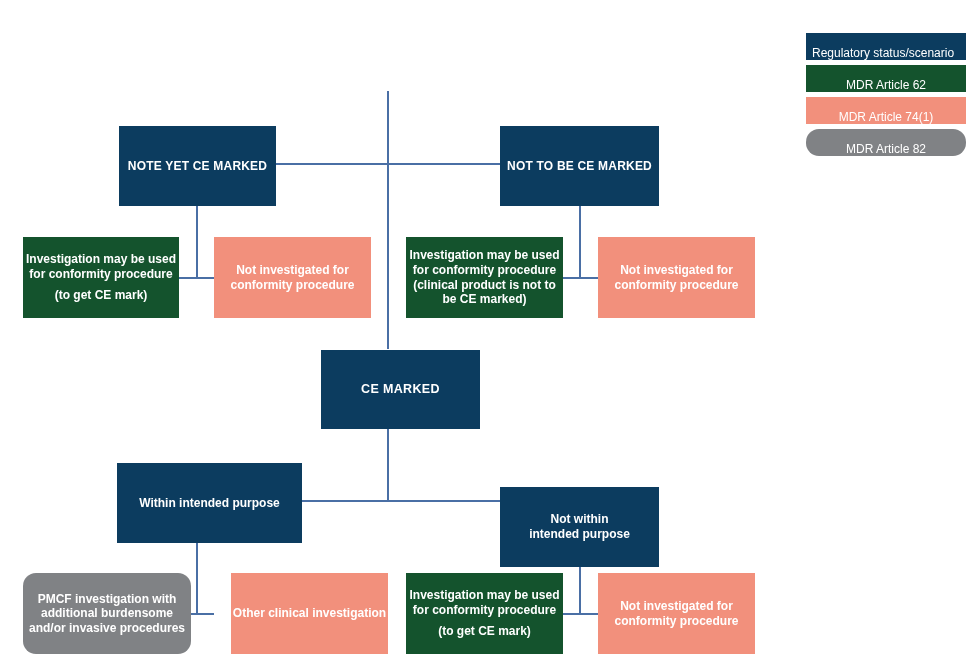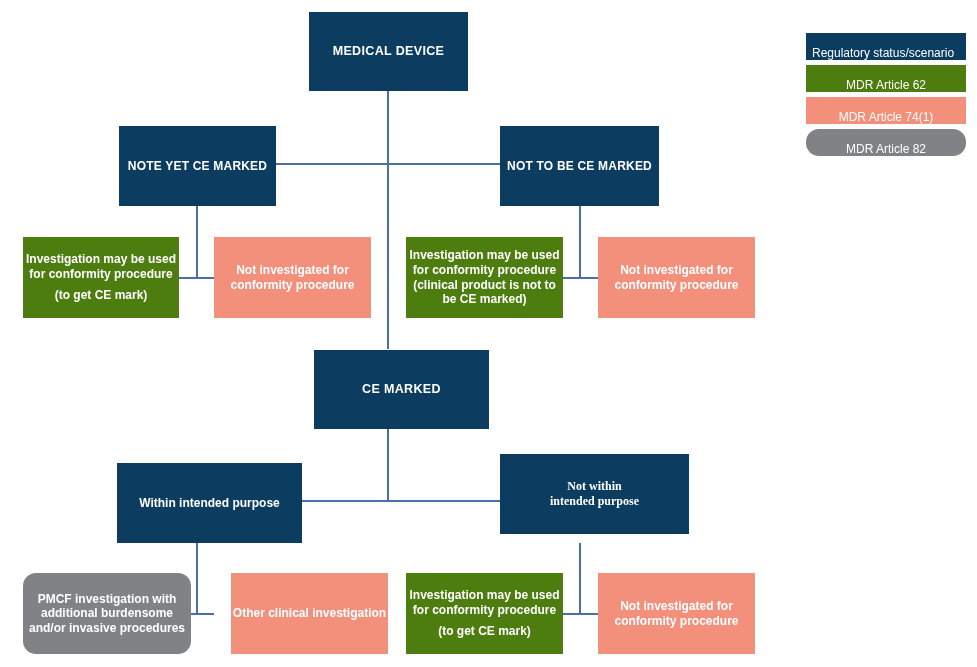--- a/index.html
+++ b/index.html
@@ -27,21 +27,21 @@
     text-align: center;
     color: #ffffff;
     font-weight: bold;
     line-height: 1.22;
     z-index: 3;
   }
   .node .ln { display: block; white-space: nowrap; }
   .node .spacer { display: block; height: 7px; }
 
   .navy   { background: #0c3c5f; }
-  .teal   { background: #4d7c0f; }
+  .teal   { background: #14532d; }
   .salmon { background: #f2907c; }
   .grey   { background: #808285; border-radius: 13px; }
 
   .title-node { font-size: 12.5px; letter-spacing: 0.35px; }
   .stage-node { font-size: 12px; letter-spacing: 0.2px; }
   .leaf-node  { font-size: 12px; }
 
   .connector {
     position: absolute;
     background: #4a6fa5;
@@ -87,23 +87,20 @@
 
   <div class="connector h" style="left:276px; top:500px; width:224px;"></div>
   <div class="connector v" style="left:387px; top:429px; height:73px;"></div>
 
   <div class="connector v" style="left:196px; top:543px; height:71px;"></div>
   <div class="connector h" style="left:179px; top:613px; width:35px;"></div>
 
   <div class="connector v" style="left:579px; top:543px; height:71px;"></div>
   <div class="connector h" style="left:563px; top:613px; width:35px;"></div>
 
-  <div class="node navy title-node" style="left:309px; top:12px; width:159px; height:79px;">
-    <span class="ln">MEDICAL DEVICE</span>
-  </div>
 
   <div class="node navy stage-node" style="left:119px; top:126px; width:157px; height:80px;">
     <span class="ln">NOTE YET CE MARKED</span>
   </div>
 
   <div class="node navy stage-node" style="left:500px; top:126px; width:159px; height:80px;">
     <span class="ln">NOT TO BE CE MARKED</span>
   </div>
 
   <div class="node teal leaf-node" style="left:23px; top:237px; width:156px; height:81px;">
@@ -123,29 +120,29 @@
     <span class="ln">for conformity procedure</span>
     <span class="ln">(clinical product is not to</span>
     <span class="ln">be CE marked)</span>
   </div>
 
   <div class="node salmon leaf-node" style="left:598px; top:237px; width:157px; height:81px;">
     <span class="ln">Not investigated for</span>
     <span class="ln">conformity procedure</span>
   </div>
 
-  <div class="node navy title-node" style="left:314px; top:350px; width:175px; height:79px;">
+  <div class="node navy title-node" style="left:321px; top:350px; width:159px; height:79px;">
     <span class="ln">CE MARKED</span>
   </div>
 
   <div class="node navy leaf-node" style="left:117px; top:463px; width:185px; height:80px;">
     <span class="ln">Within intended purpose</span>
   </div>
 
-  <div class="node navy leaf-node" style="left:500px; top:454px; width:189px; height:80px;font-family:Liberation Serif, serif;">
+  <div class="node navy leaf-node" style="left:500px; top:487px; width:159px; height:80px;">
     <span class="ln">Not within</span>
     <span class="ln">intended purpose</span>
   </div>
 
   <div class="node grey leaf-node" style="left:23px; top:573px; width:168px; height:81px;">
     <span class="ln">PMCF investigation with</span>
     <span class="ln">additional burdensome</span>
     <span class="ln">and/or invasive procedures</span>
   </div>
 

